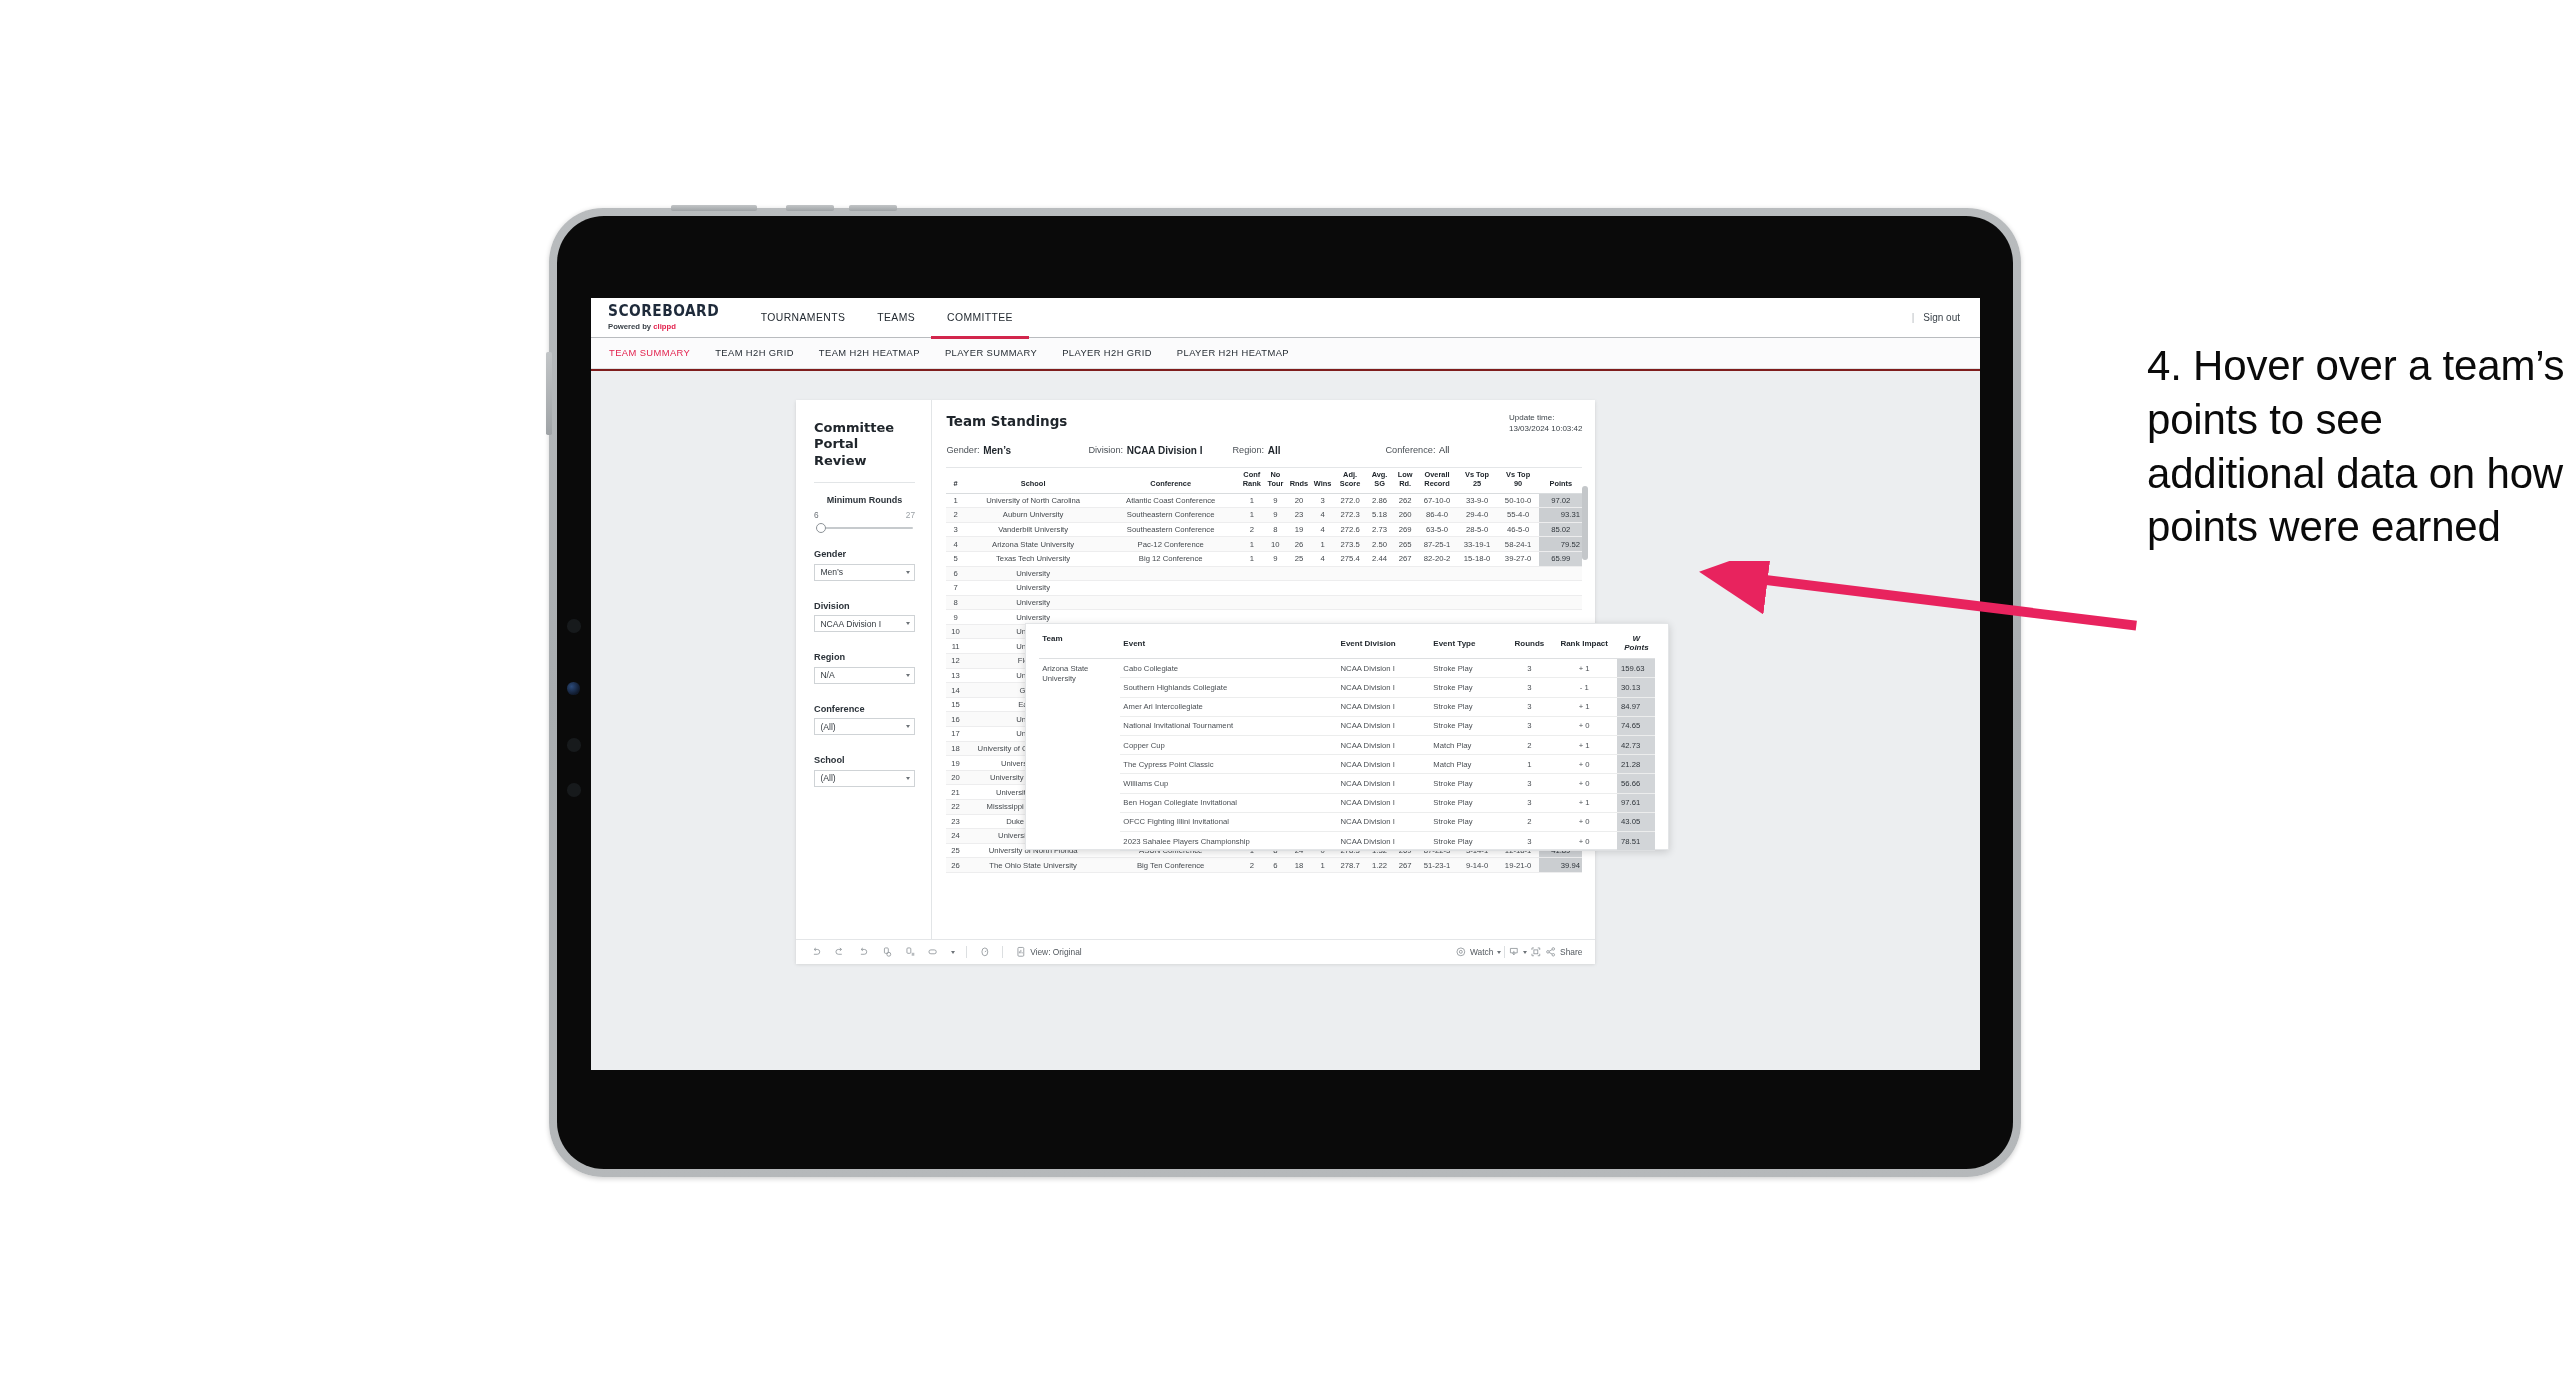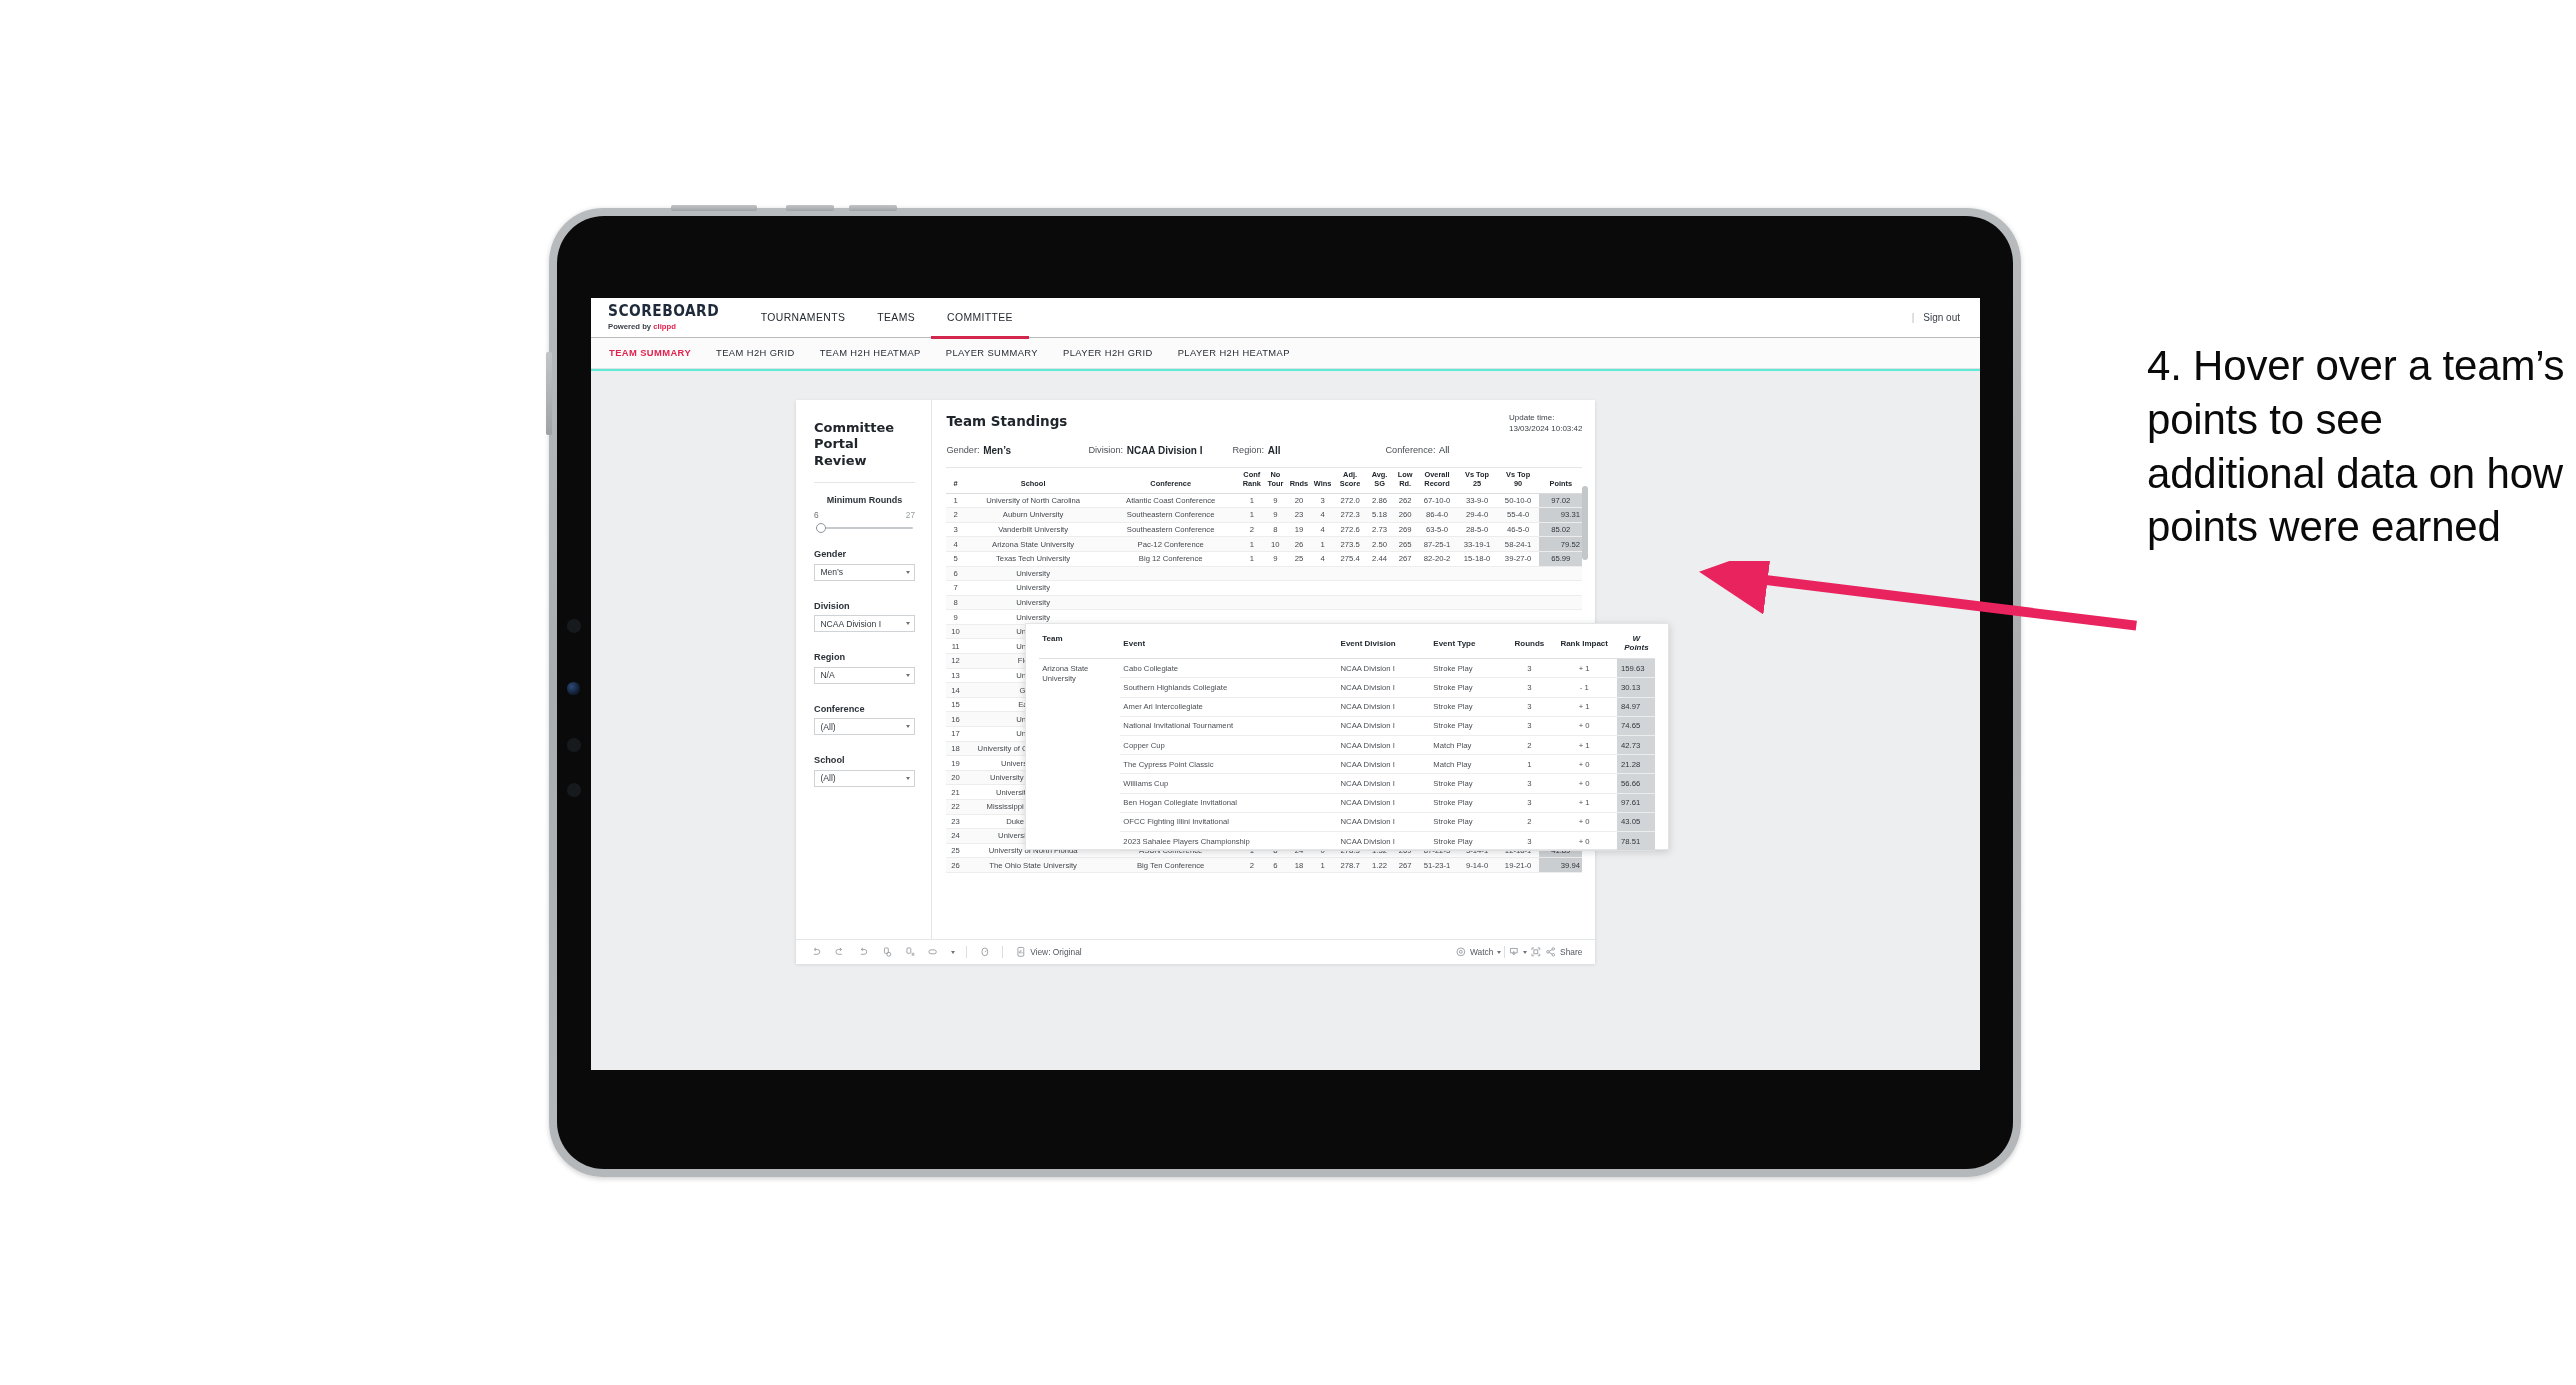--- a/index.html
+++ b/index.html
@@ -41,21 +41,21 @@
   #btn-vol-2 { left: 849px; top: 205px; width: 48px; height: 6.3px; }
   #btn-left-rail { left: 546px; top: 352px; width: 6.3px; height: 83px; }
   .cam-dot { position: absolute; border-radius: 50%; background: #171a1c; }
   #cam-1 { left: 567px; top: 619px; width: 13.5px; height: 13.5px; }
   #cam-2 { left: 567px; top: 682px; width: 12.6px; height: 12.6px;
            background: radial-gradient(circle at 35% 35%, #2b4a7a, #101a2c 70%); }
   #cam-3 { left: 567px; top: 738px; width: 13.5px; height: 13.5px; }
   #cam-4 { left: 567px; top: 783px; width: 13.5px; height: 13.5px; }
 
   
-  #app-root { position: absolute; inset: 0; background: #5eead4; }
+  #app-root { position: absolute; inset: 0; background: #7f1d1d; }
 
   #topbar {
     height: 40px; background: #fff;
     display: flex; align-items: stretch;
     border-bottom: 1.8px solid #b9bcbf;
     position: relative;
   }
   #brand { display: flex; flex-direction: column; justify-content: center;
            padding: 0 16px 0 17px; }
   #brand-name {
@@ -78,21 +78,21 @@
   #topbar-right { margin-left: auto; display: flex; align-items: center;
                   gap: 9px; padding-right: 20px; font-size: 10px; color: #3a4249; }
   #topbar-divider { color: #b4b9bd; }
 
   #subnav {
     height: 30.5px; background: #fbfbfc;
     display: flex; align-items: center; gap: 25px;
     padding-left: 18px; border-bottom: 0.9px solid #dfe2e4;
   }
   .subnav-item { font-size: 9.4px; letter-spacing: 0.4px; color: #262d34; cursor: pointer; }
-  .subnav-item.active { color: #e3224e; font-weight: bold; }
+  .subnav-item.active { color: #e3224e; }
 
   #canvas { position: absolute; top: 73px; left: 0; right: 0; bottom: 0;
             background: #eceef0; }
 
   
   #viz-card {
     position: absolute; left: 205px; top: 29px;
     width: 799px; height: 564px;
     background: #fff;
     box-shadow: 0 0.9px 3.6px rgba(0,0,0,.13);

